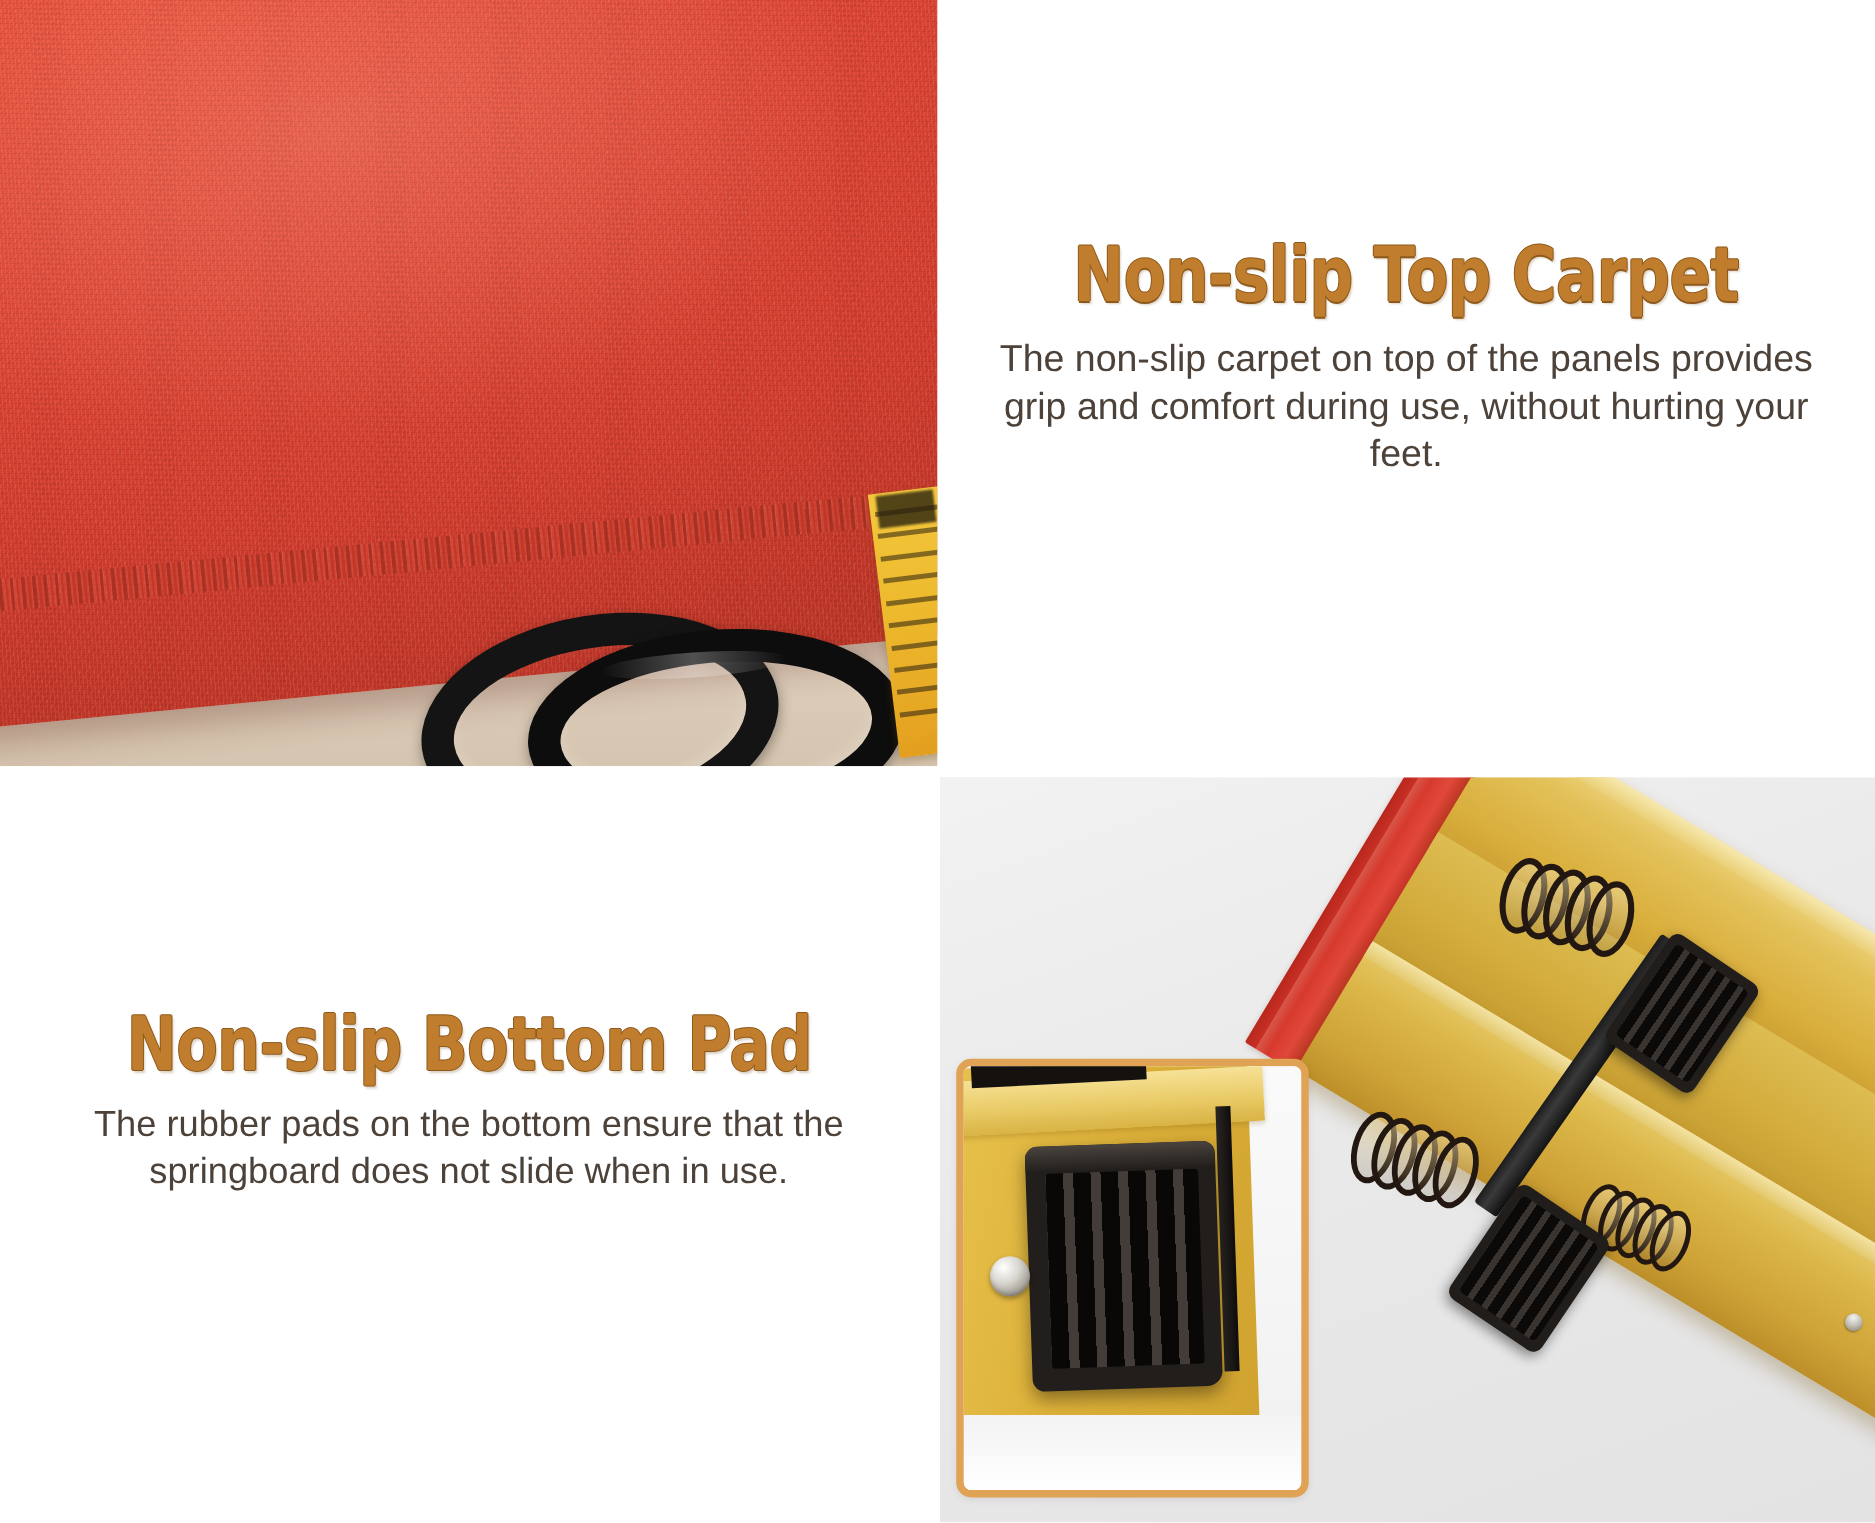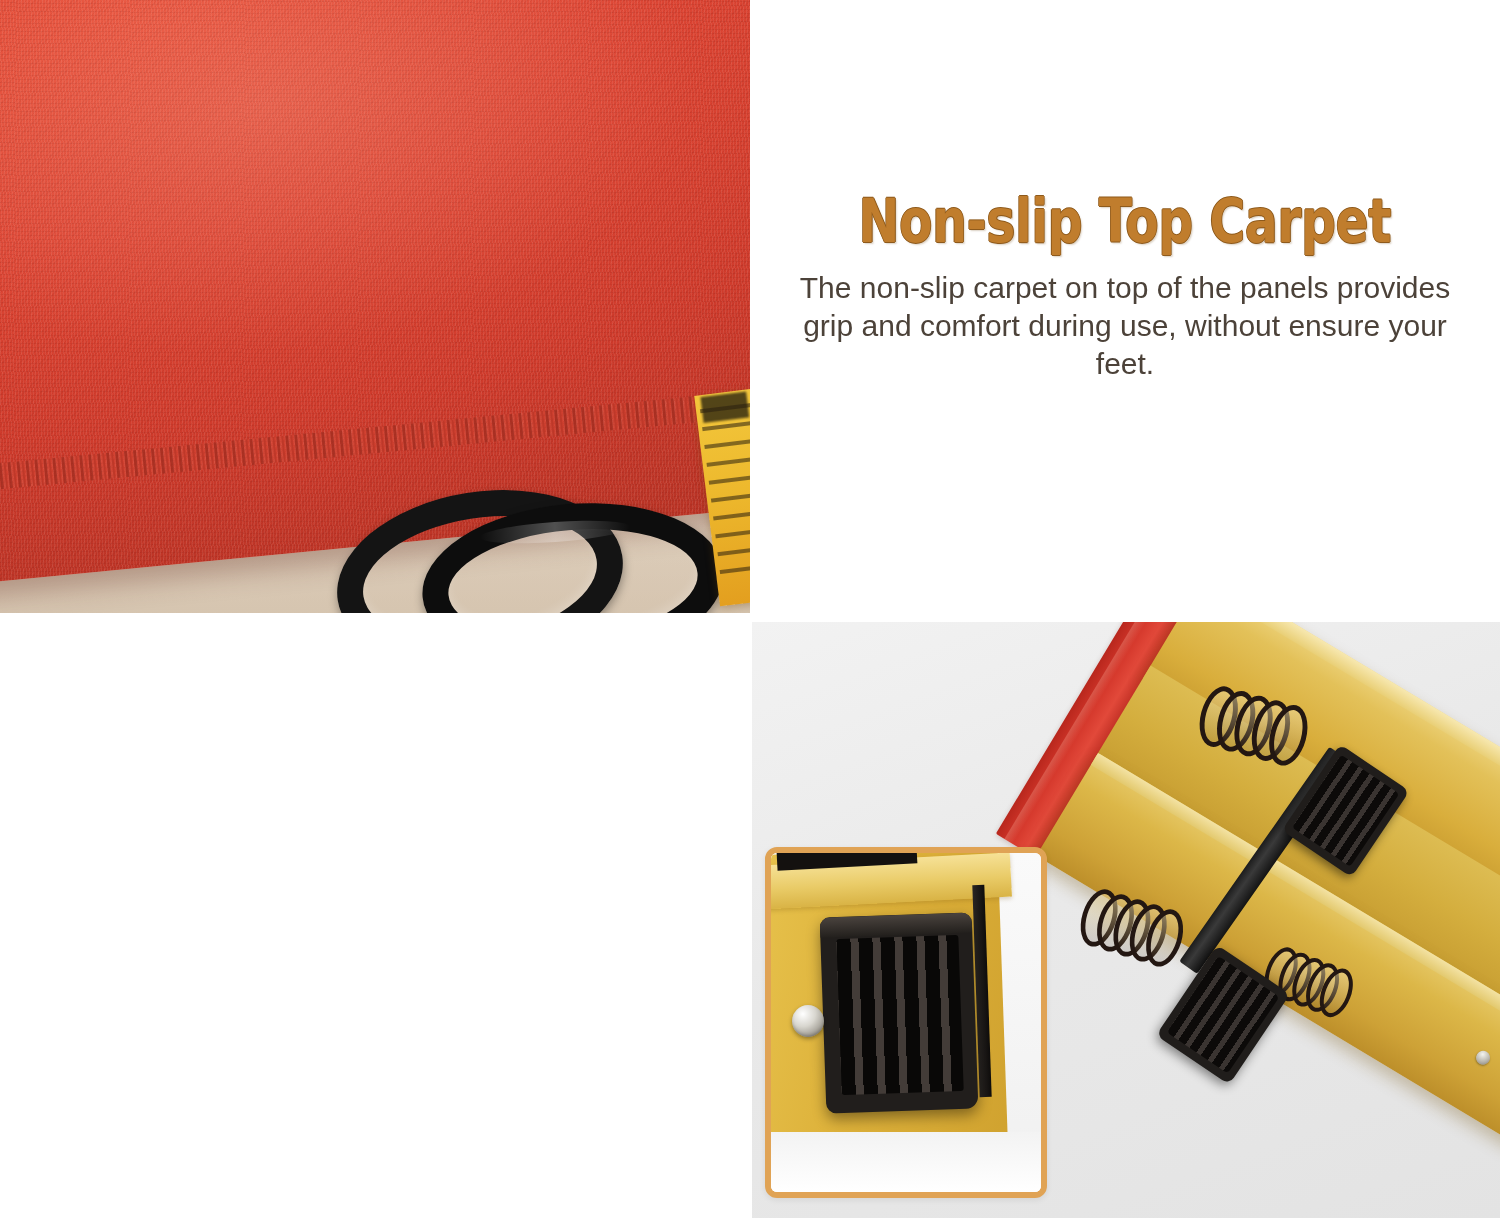--- a/index.html
+++ b/index.html
@@ -505,23 +505,27 @@
     </div>
 
     <div class="carpet-label">
       <div class="lmark"></div>
       <div class="ltext"></div>
     </div>
   </div>
 
   <div class="panel-text-top">
     <h2 class="feature-heading">Non-slip Top Carpet</h2>
-    <p class="feature-body">The non-slip carpet on top of the panels provides grip and comfort during use, without ensure your feet.</p>
+    <p class="feature-body">The non-slip carpet on top of the panels provides grip and comfort during use, without hurting your feet.</p>
   </div>
 
+  <div class="panel-text-bottom">
+    <h2 class="feature-heading">Non-slip Bottom Pad</h2>
+    <p class="feature-body">The rubber pads on the bottom ensure that the springboard does not slide when in use.</p>
+  </div>
 
   <div class="photo-springboard">
     <div class="sb-bg"></div>
 
     <div class="board-group">
       <div class="red-strip">
         <div class="hl"></div>
       </div>
 
       <div class="board-plank plank-top">

